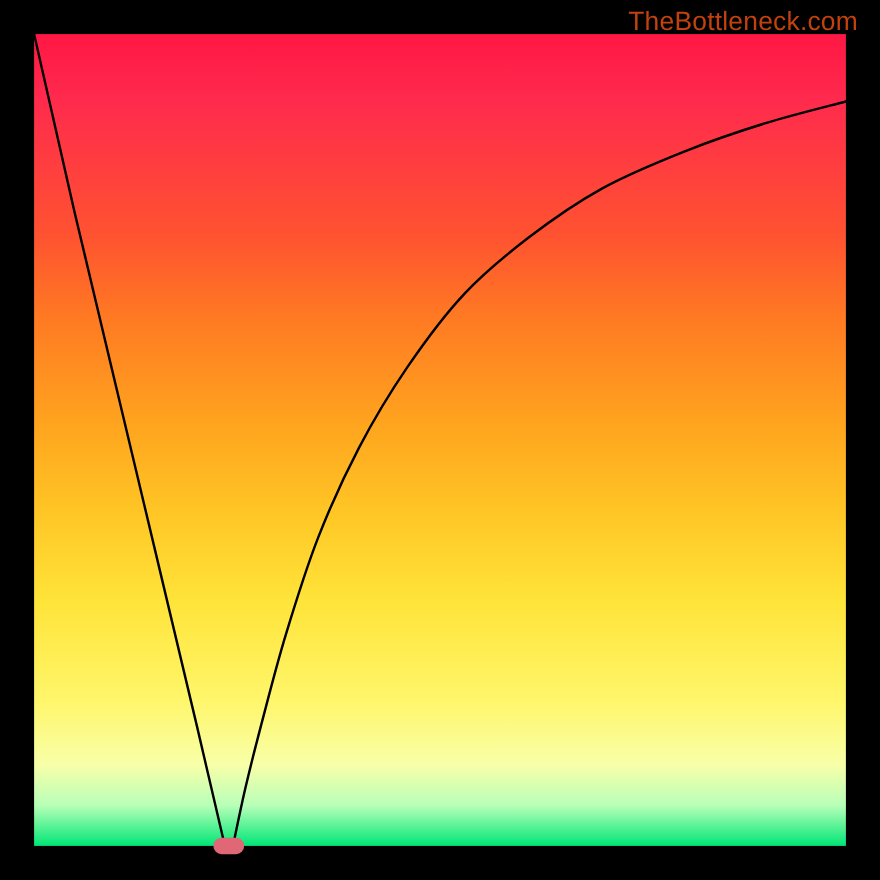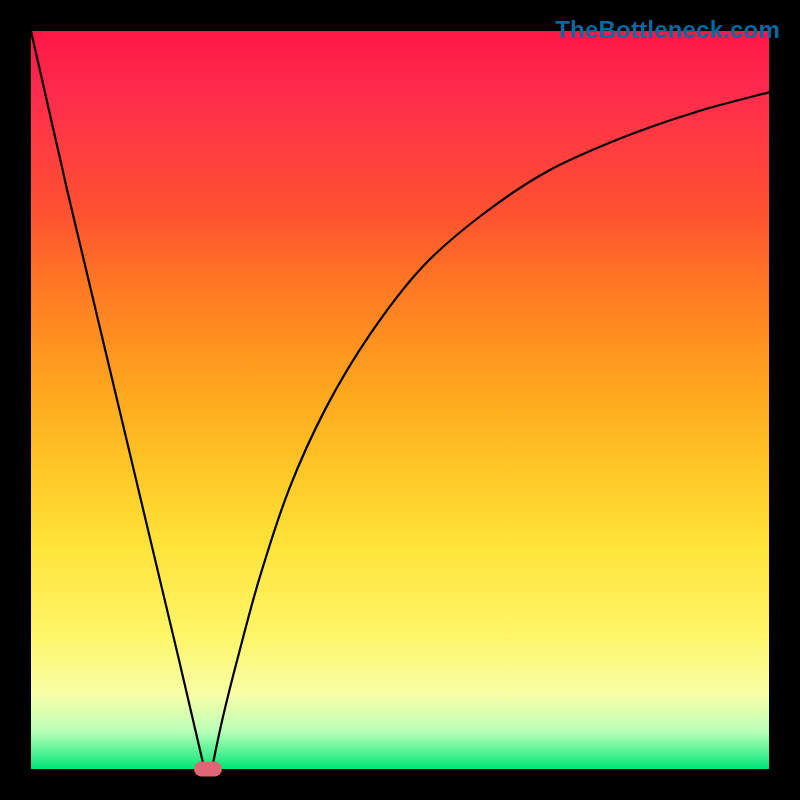--- a/index.html
+++ b/index.html
@@ -29,26 +29,25 @@
       #fff66a 82%,
       #f8ffa8 90%,
       #b8ffb8 95%,
       #00e676 100%
     );
   }
   .watermark {
     position: absolute;
     top: 6px;
     right: 20px;
-    color: #0369a1;
+    color: #c2410c;
     font-size: 24px;
-    font-weight: 700;
+    font-weight: 400;
     letter-spacing: 0.2px;
     user-select: none;
-    margin-top: 10px;
   }
   svg.curve {
     position: absolute;
     left: 0;
     top: 0;
     width: 738px;
     height: 738px;
   }
   .marker {
     position: absolute;

